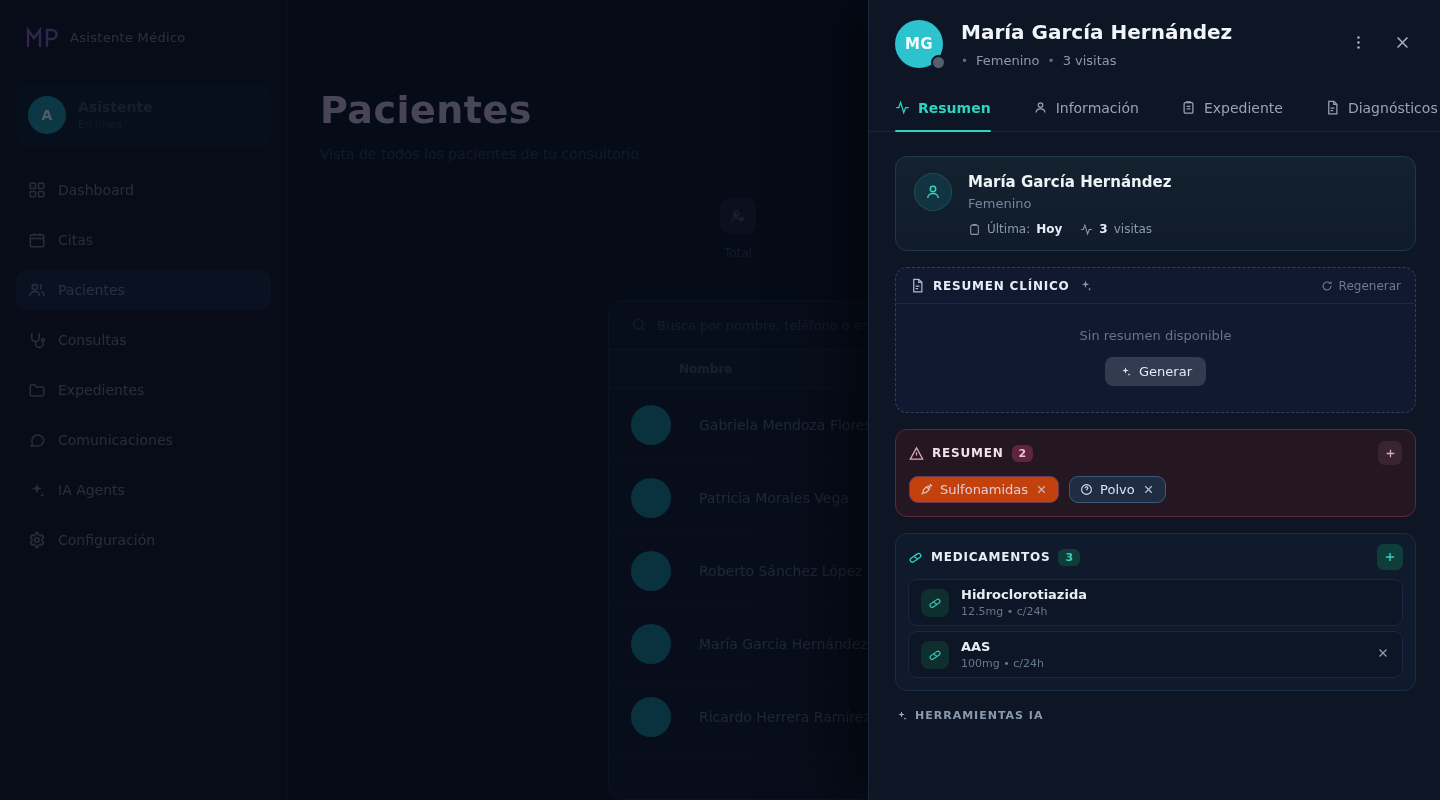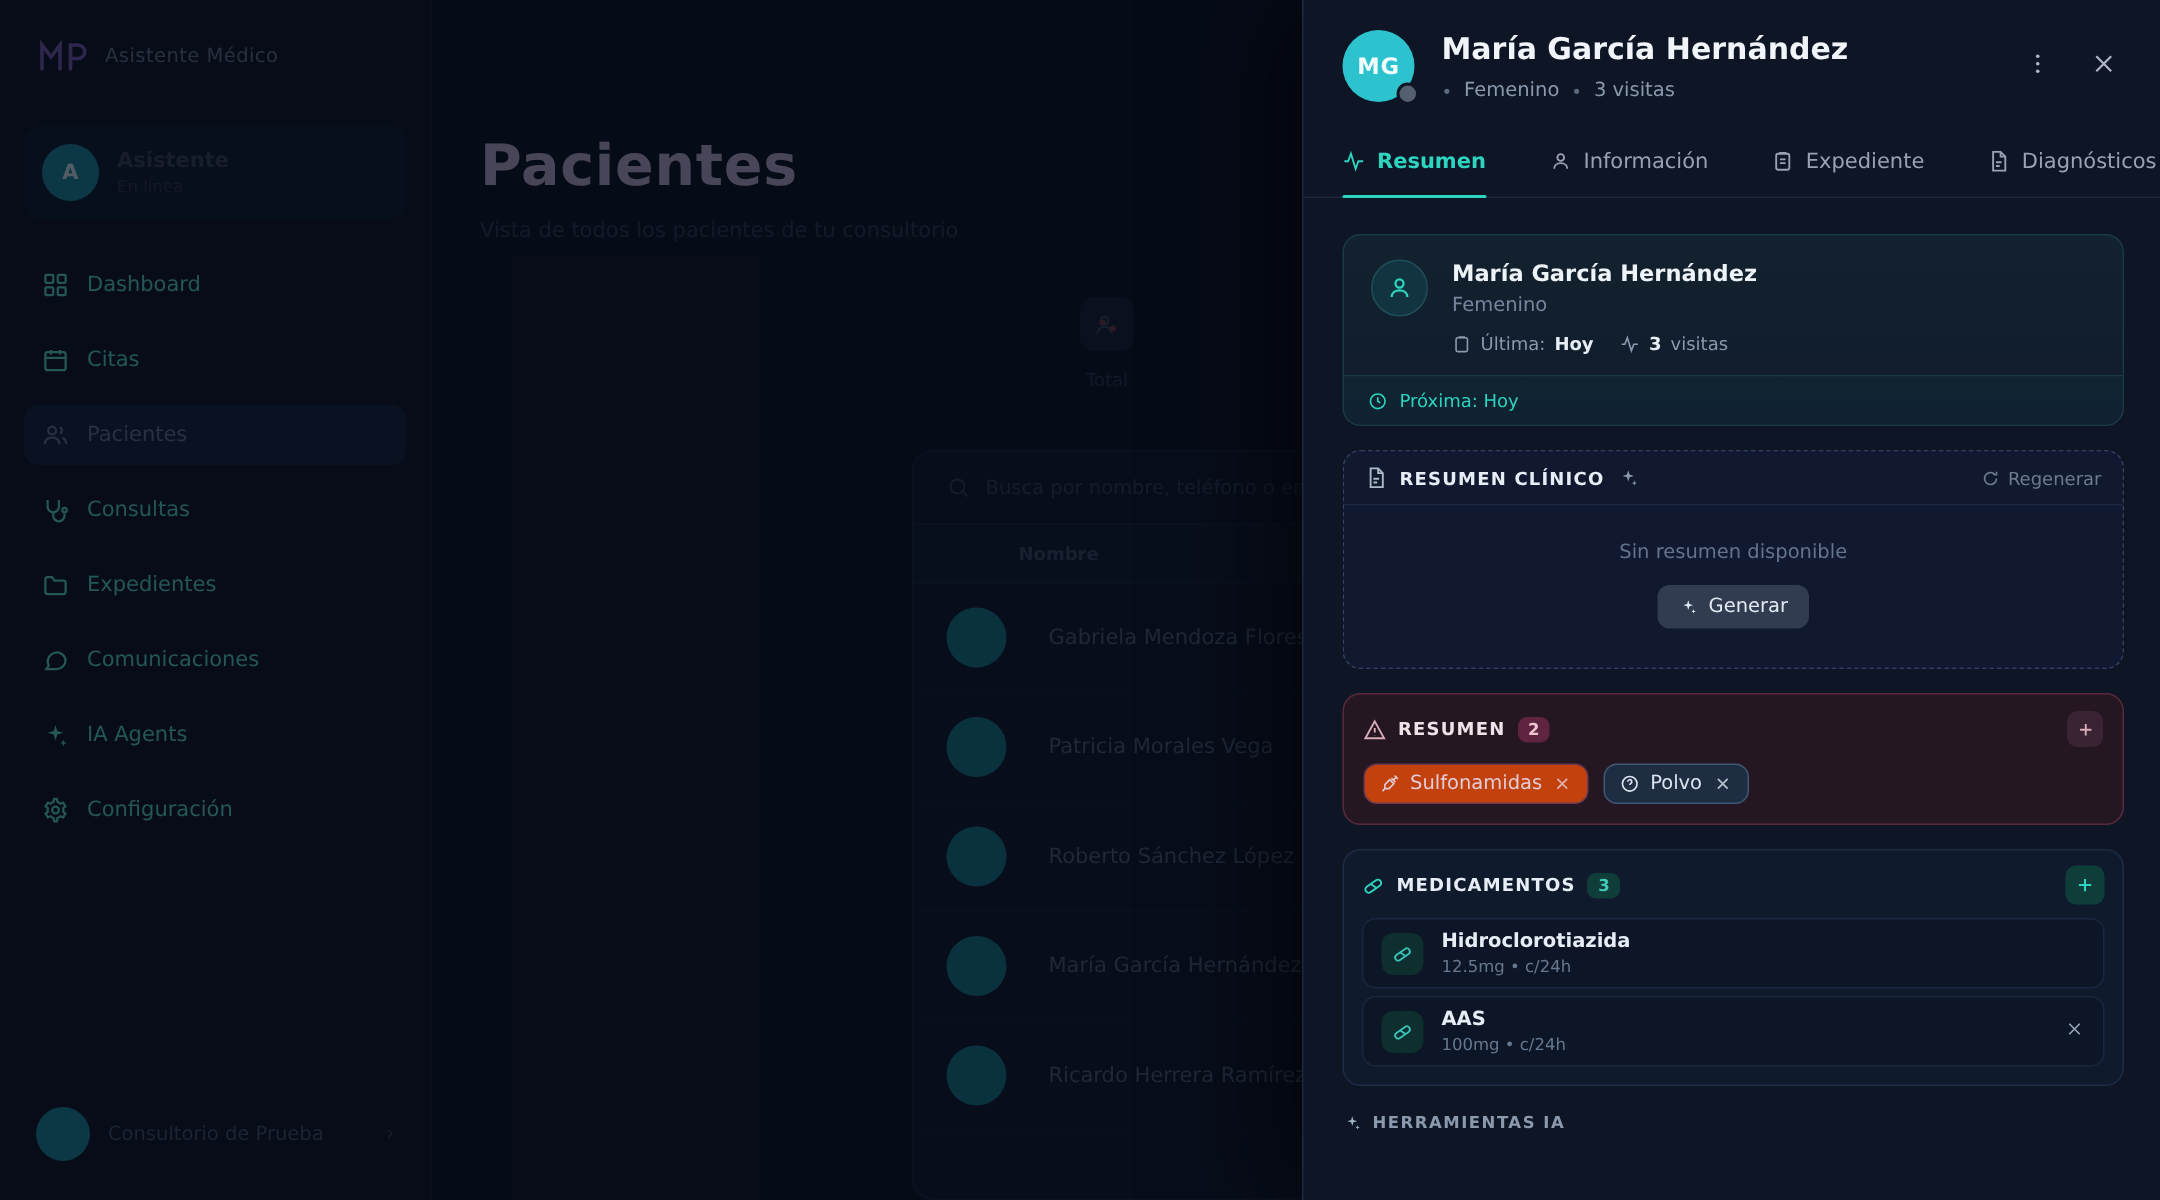--- a/index.html
+++ b/index.html
@@ -16,21 +16,21 @@
   .logo-text { font-size:13px; color:#6f7a90; letter-spacing:.3px; }
   .assistant-card { margin:28px 0 10px; background:#111b2e; border-radius:12px; padding:12px;
                     display:flex; align-items:center; gap:12px; }
   .assistant-avatar { width:38px; height:38px; border-radius:50%; background:#1d8fa0; flex:0 0 auto;
                       display:flex; align-items:center; justify-content:center; color:#e8fbff;
                       font-size:14px; font-weight:bold; }
   .assistant-name { font-size:14px; font-weight:bold; color:#39435a; }
   .assistant-status { font-size:11px; color:#2c3550; margin-top:3px; }
   .nav { margin-top:14px; display:flex; flex-direction:column; gap:10px; }
   .nav-item { display:flex; align-items:center; gap:12px; padding:11px 12px; border-radius:10px;
-              color:#5eead4; font-size:14px; }
+              color:#737373; font-size:14px; }
   .nav-item svg { width:18px; height:18px; flex:0 0 auto; }
   .nav-item.active { background:#16223a; color:#6d7a96; }
   .sidebar-footer { margin-top:auto; display:flex; align-items:center; gap:12px; padding:8px; }
   .sf-avatar { width:36px; height:36px; border-radius:50%; background:#1d8fa0; flex:0 0 auto; }
   .sf-name { font-size:13px; color:#4a5570; flex:1; }
   .sf-chev { color:#39435a; font-size:14px; }
 
   .main { flex:1; height:100%; background:#0a1120; position:relative; padding:88px 0 0 32px; }
   .main-title { font-size:38px; font-weight:bold; color:#cdb9dd; letter-spacing:.5px; }
   .main-sub { margin-top:14px; font-size:14px; color:#2e3a54; }
@@ -248,25 +248,20 @@
         </div>
         <div class="nav-item">
           <svg viewBox="0 0 24 24" fill="none" stroke="currentColor" stroke-width="2">
               <circle cx="12" cy="12" r="3"></circle>
               <path d="M19 12a7 7 0 0 0-.2-1.6l2-1.6-2-3.4-2.4 1a7 7 0 0 0-2.7-1.6L13.2 2h-2.4l-.5 2.8a7 7 0 0 0-2.7 1.6l-2.4-1-2 3.4 2 1.6A7 7 0 0 0 5 12c0 .5.1 1.1.2 1.6l-2 1.6 2 3.4 2.4-1a7 7 0 0 0 2.7 1.6l.5 2.8h2.4l.5-2.8a7 7 0 0 0 2.7-1.6l2.4 1 2-3.4-2-1.6c.1-.5.2-1.1.2-1.6z"></path>
             </svg>
           <span>Configuración</span>
         </div>
       </div>
 
-      <div class="sidebar-footer">
-        <div class="sf-avatar"></div>
-        <div class="sf-name">Consultorio de Prueba</div>
-        <div class="sf-chev">›</div>
-      </div>
     </div>
 
     <div class="main">
       <div class="main-title">Pacientes</div>
       <div class="main-sub">Vista de todos los pacientes de tu consultorio</div>
 
       <div class="stats-row">
         <div class="stat stat-1">
           <div class="stat-icon">
             <svg viewBox="0 0 24 24" fill="none" stroke="currentColor" stroke-width="2">
@@ -428,27 +423,20 @@
               </span>
               <span class="mi">
                 <svg viewBox="0 0 24 24" fill="none" stroke="currentColor" stroke-width="2">
                     <path d="M2 12h4l3-8 5 16 3-8h5"></path>
                   </svg>
                 <b>3</b>
                 <span>visitas</span>
               </span>
             </div>
           </div>
-        </div>
-        <div class="p-next">
-          <svg viewBox="0 0 24 24" fill="none" stroke="currentColor" stroke-width="2">
-              <circle cx="12" cy="12" r="9"></circle>
-              <path d="M12 7v5l3 2"></path>
-            </svg>
-          <span>Próxima: Hoy</span>
         </div>
       </div>
 
       <div class="card sum-card">
         <div class="sum-head">
           <svg viewBox="0 0 24 24" fill="none" stroke="currentColor" stroke-width="2">
               <path d="M6 2h8l5 5v15H6z"></path>
               <path d="M14 2v5h5M9 13h6M9 17h4"></path>
             </svg>
           <span class="sum-title">RESUMEN CLÍNICO</span>

